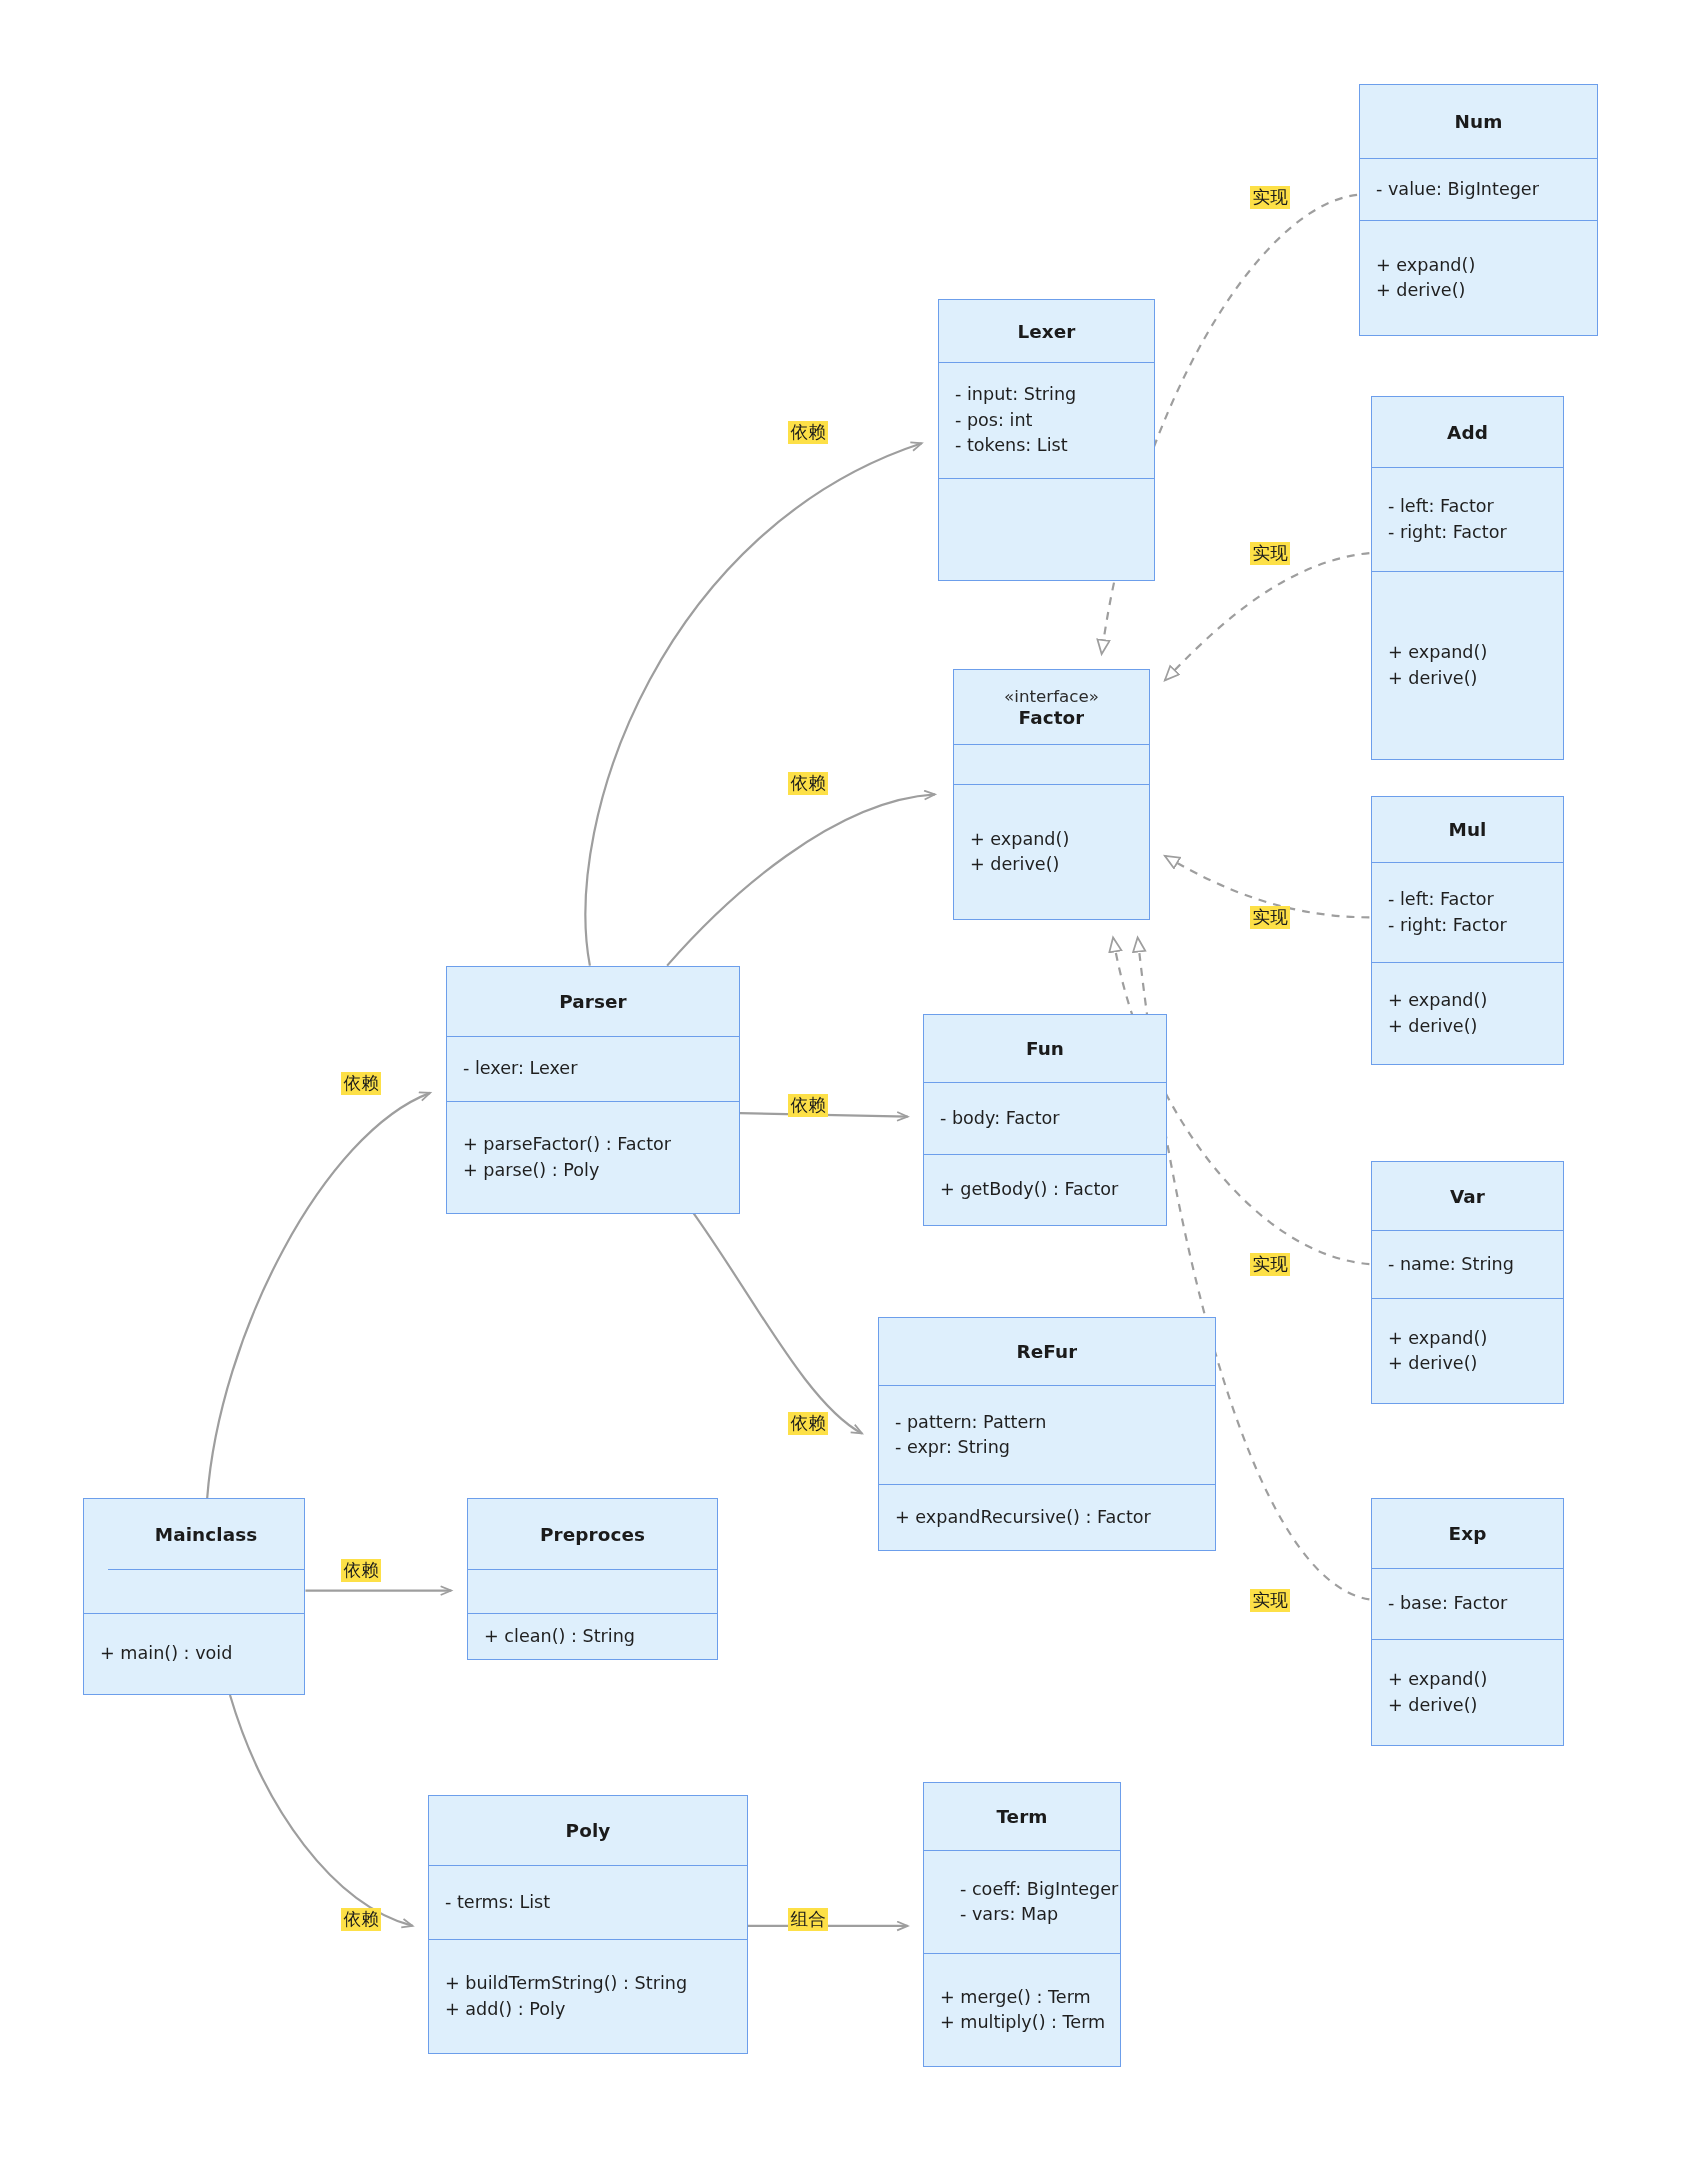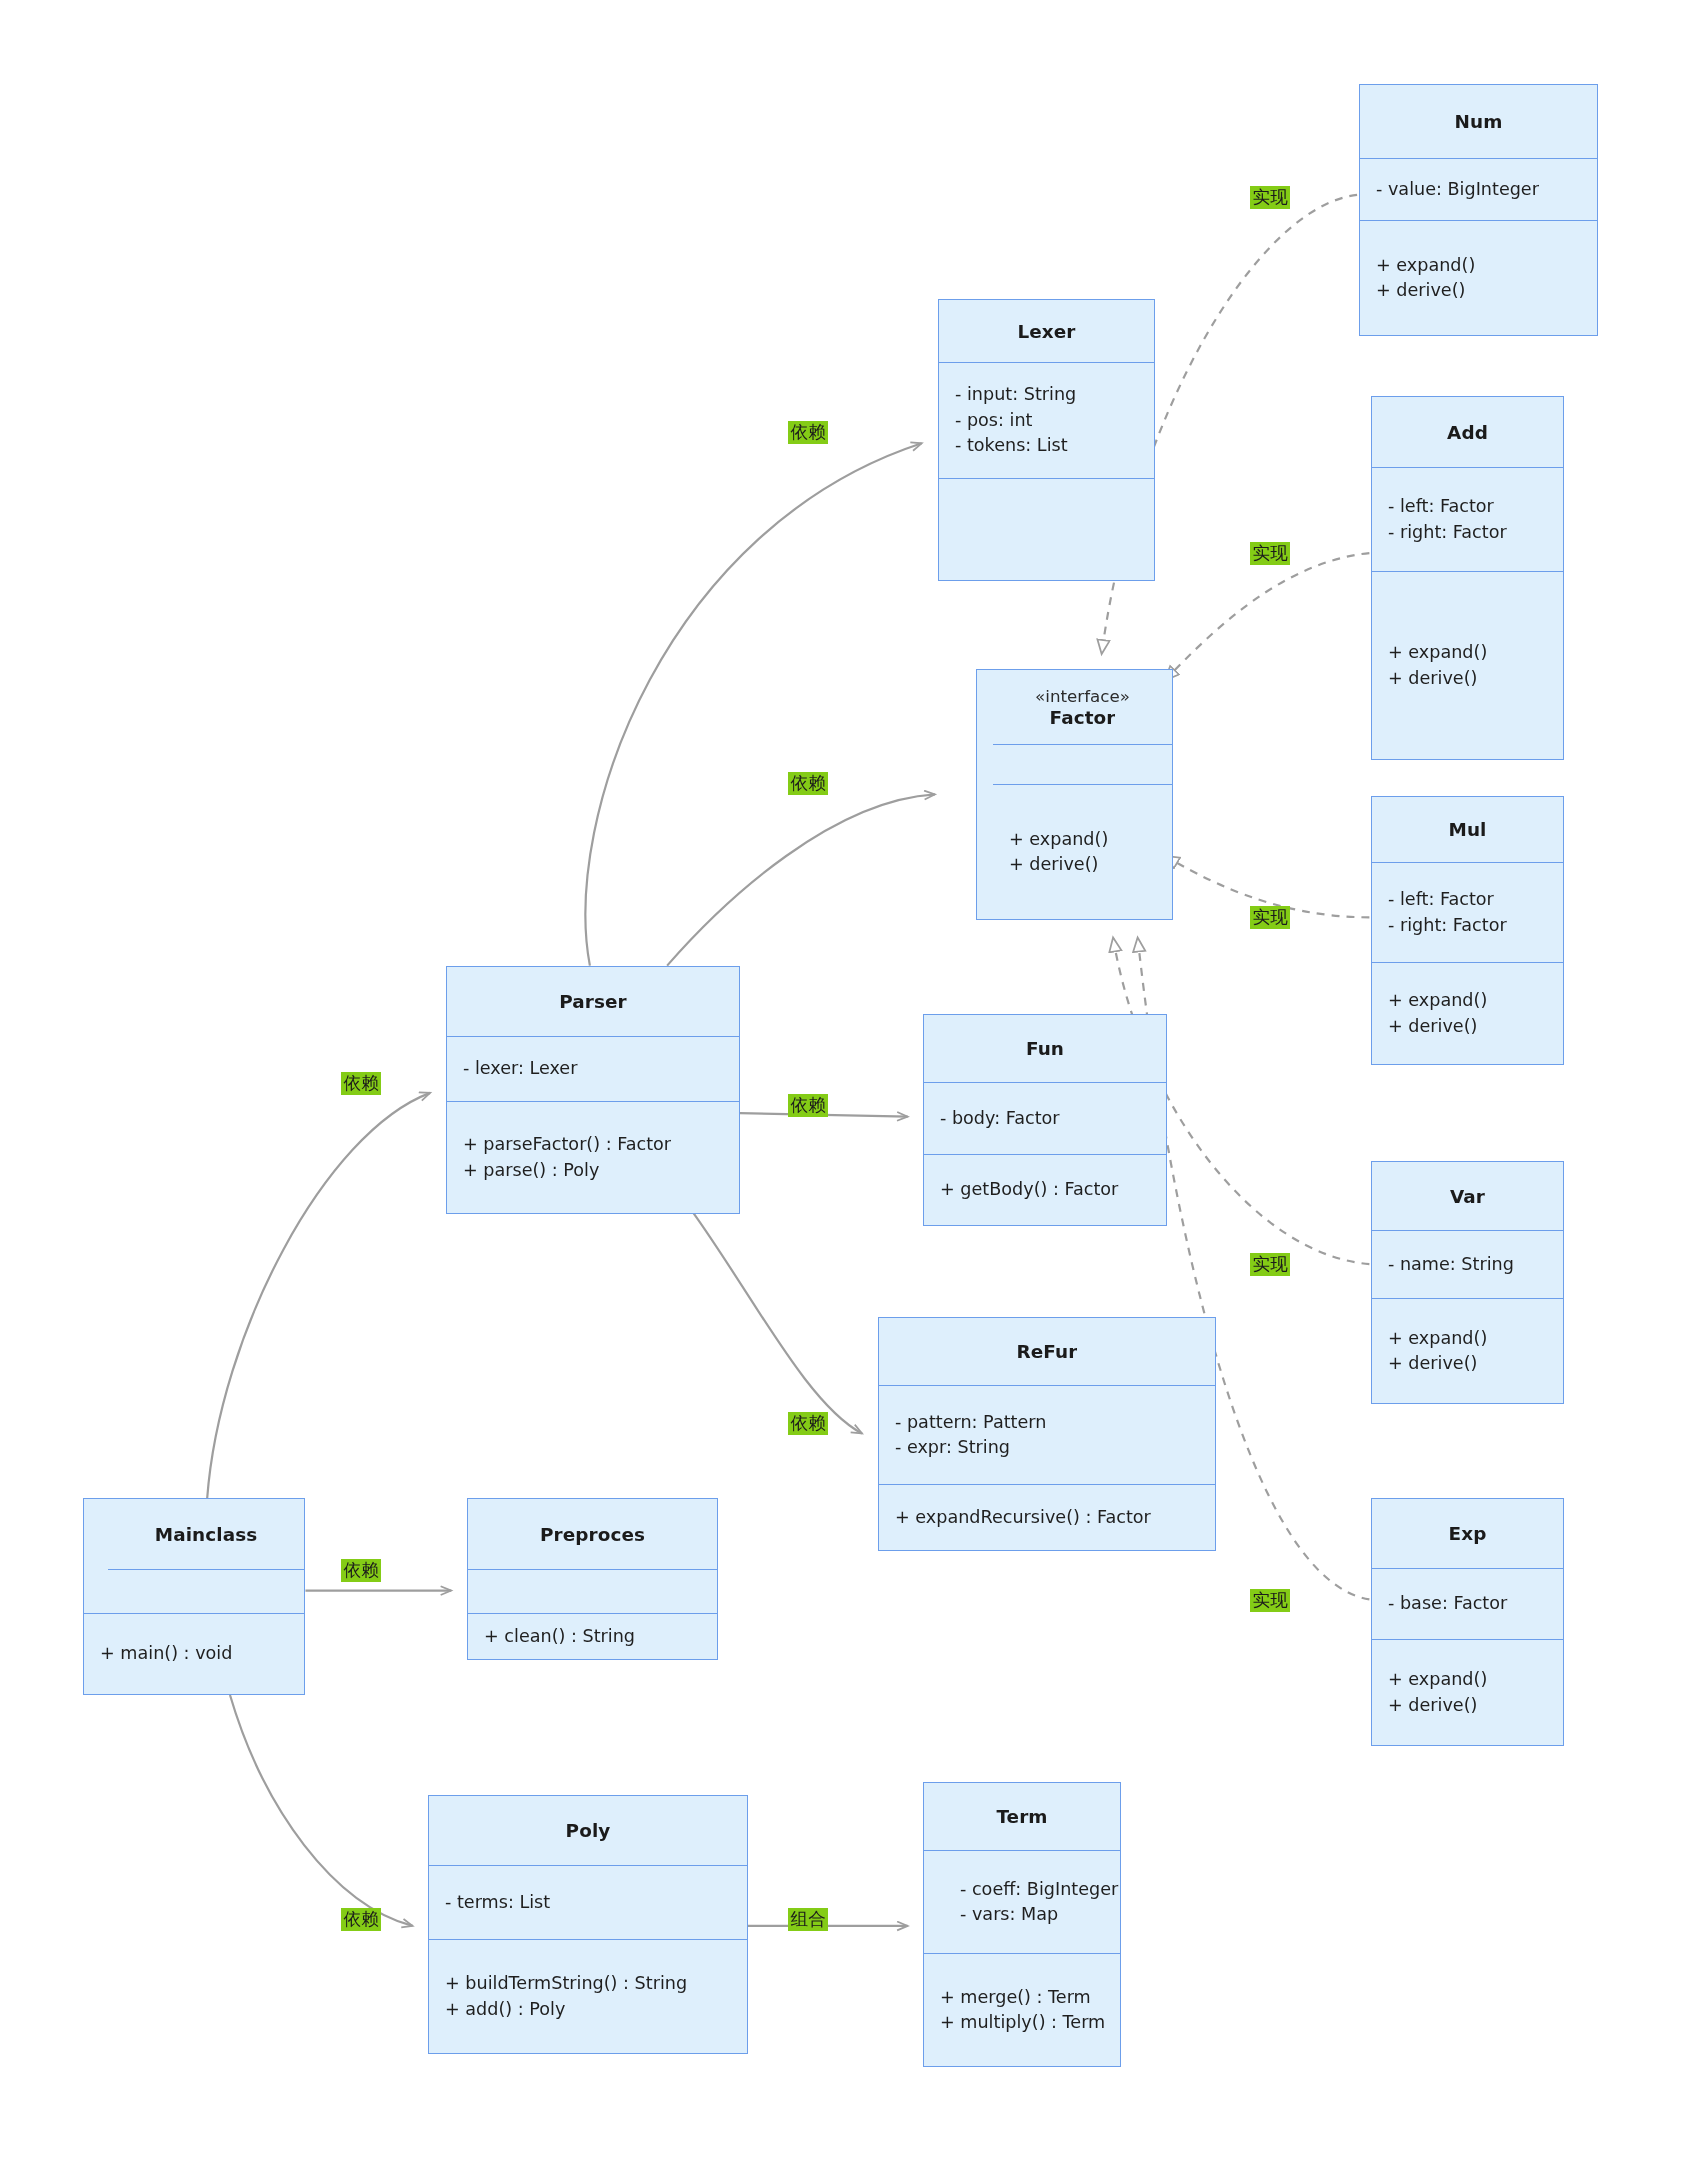--- a/index.html
+++ b/index.html
@@ -13,21 +13,21 @@
   .sec{box-sizing:border-box;display:flex;flex-direction:column;justify-content:center;}
   .sec.hdr{align-items:center;border-bottom:1.8px solid #6c9eeb;}
   .sec.attrs{border-bottom:1.8px solid #6c9eeb;}
   .sec.ops{}
   .cname{font-weight:bold;font-size:18.4px;color:#1b1b1b;letter-spacing:0.1px;
          white-space:nowrap;overflow:hidden;max-width:100%;text-align:center;}
   .stereo{font-size:16.7px;color:#2b2b2b;white-space:nowrap;text-align:center;line-height:1.25;}
   .mem{font-size:17.6px;color:#1f1f1f;white-space:nowrap;padding-left:16px;line-height:1.45;
        overflow:hidden;}
 
-  .edgelabel{position:absolute;font-size:17.6px;color:#1b1b1b;background:#84cc16;
+  .edgelabel{position:absolute;font-size:17.6px;color:#1b1b1b;background:#fde047;
              padding:0.9px 2.6px;white-space:nowrap;line-height:1.2;}
 </style>
 </head>
 <body>
 
 <div id="canvas">
 
   <svg class="edges" viewBox="0 0 1915 2480" xmlns="http://www.w3.org/2000/svg">
     <defs>
       <marker id="arrowOpen" markerWidth="16" markerHeight="16" refX="13" refY="6" orient="auto" markerUnits="userSpaceOnUse">
@@ -96,21 +96,21 @@
     <div class="sec attrs" style="height:104px;">
       <div class="mem">- left: Factor</div>
       <div class="mem">- right: Factor</div>
     </div>
     <div class="sec ops" style="flex:1;">
       <div class="mem">+ expand()</div>
       <div class="mem">+ derive()</div>
     </div>
   </div>
 
-  <div class="umlbox" style="left:976px;top:669px;width:197px;height:251px;padding-left:16px;">
+  <div class="umlbox" style="left:953px;top:669px;width:197px;height:251px;">
     <div class="sec hdr" style="height:75px;">
       <div class="stereo">«interface»</div>
       <div class="cname">Factor</div>
     </div>
     <div class="sec attrs" style="height:40px;"></div>
     <div class="sec ops" style="flex:1;">
       <div class="mem">+ expand()</div>
       <div class="mem">+ derive()</div>
     </div>
   </div>

